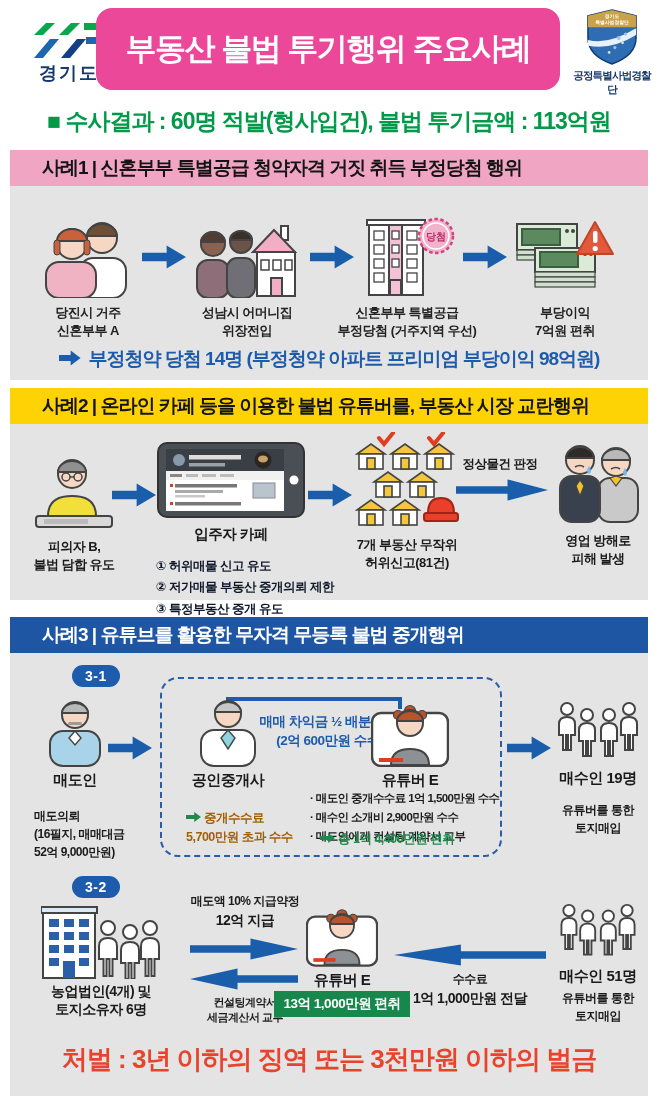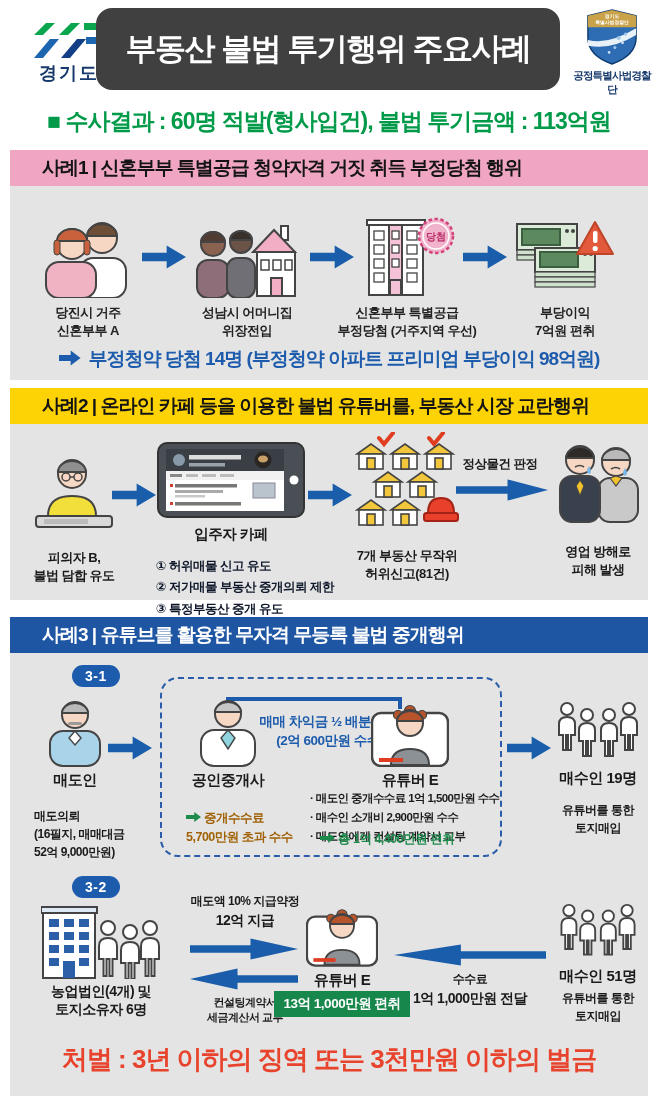--- a/index.html
+++ b/index.html
@@ -4,21 +4,21 @@
 <style>
   html,body{margin:0;padding:0;background:#fff;}
   .page{position:relative;width:658px;height:1096px;background:#fff;overflow:hidden;
         font-family:"Liberation Sans","DejaVu Sans",sans-serif;color:#1a1a1a;}
   .ws{white-space:pre-line;}
 
   
   .logo{position:absolute;left:24px;top:20px;width:90px;text-align:center;}
   .logo svg{width:74px;height:40px;display:block;margin:0 auto;}
   .logo-txt{font-size:18px;font-weight:800;color:#17396b;letter-spacing:2px;margin-top:1px;}
-  .banner{position:absolute;left:96px;top:8px;width:464px;height:82px;background:#404040;
+  .banner{position:absolute;left:96px;top:8px;width:464px;height:82px;background:#ec4899;
           border-radius:16px;display:flex;align-items:center;justify-content:center;}
   .banner h1{margin:0;color:#fff;font-size:31px;font-weight:800;letter-spacing:-1.5px;}
   .emblem{position:absolute;left:572px;top:8px;width:80px;text-align:center;}
   .emblem svg{width:52px;height:58px;display:block;margin:0 auto;}
   .emblem-label{font-size:10.5px;font-weight:800;color:#17396b;letter-spacing:-0.8px;margin-top:3px;}
 
   .summary{position:absolute;left:0;top:106px;width:658px;text-align:center;
            font-size:23px;font-weight:800;color:#009a49;letter-spacing:-1px;}
 
   
@@ -51,21 +51,21 @@
   .s2{left:167px;top:28px;width:140px;}
   .s3{left:317px;top:28px;width:160px;}
   .s4{left:485px;top:28px;width:140px;}
   .a1{left:132px;top:58px;} .a2{left:300px;top:58px;} .a3{left:453px;top:58px;}
   .c1-result{position:absolute;left:0;top:160px;width:100%;text-align:center;color:#1d5bac;
              font-size:19px;font-weight:800;letter-spacing:-1px;}
 
   
   .c2-item{position:absolute;text-align:center;}
   .c2-item svg{display:block;margin:0 auto;}
-  .c2-item .lbl{font-size:13px;font-weight:700;line-height:1.4;margin-top:19px;letter-spacing:-0.5px;}
+  .c2-item .lbl{font-size:13px;font-weight:700;line-height:1.4;margin-top:8px;letter-spacing:-0.5px;}
   .c2-suspect{left:14px;top:30px;width:100px;}
   .c2-a1{left:102px;top:58px;}
   .c2-tablet{left:146px;top:18px;width:150px;}
   .c2-tablet .lbl{font-size:14.5px;margin-top:6px;}
   .c2-list{position:absolute;left:146px;top:132px;width:230px;text-align:left;
            font-size:12.5px;font-weight:700;line-height:1.7;color:#0f172a;letter-spacing:-0.5px;}
   .c2-a2{left:298px;top:58px;}
   .c2-houses{left:342px;top:8px;width:110px;}
   .c2-judge{position:absolute;left:434px;top:32px;width:112px;text-align:center;
             font-size:12.5px;font-weight:700;letter-spacing:-0.5px;}

